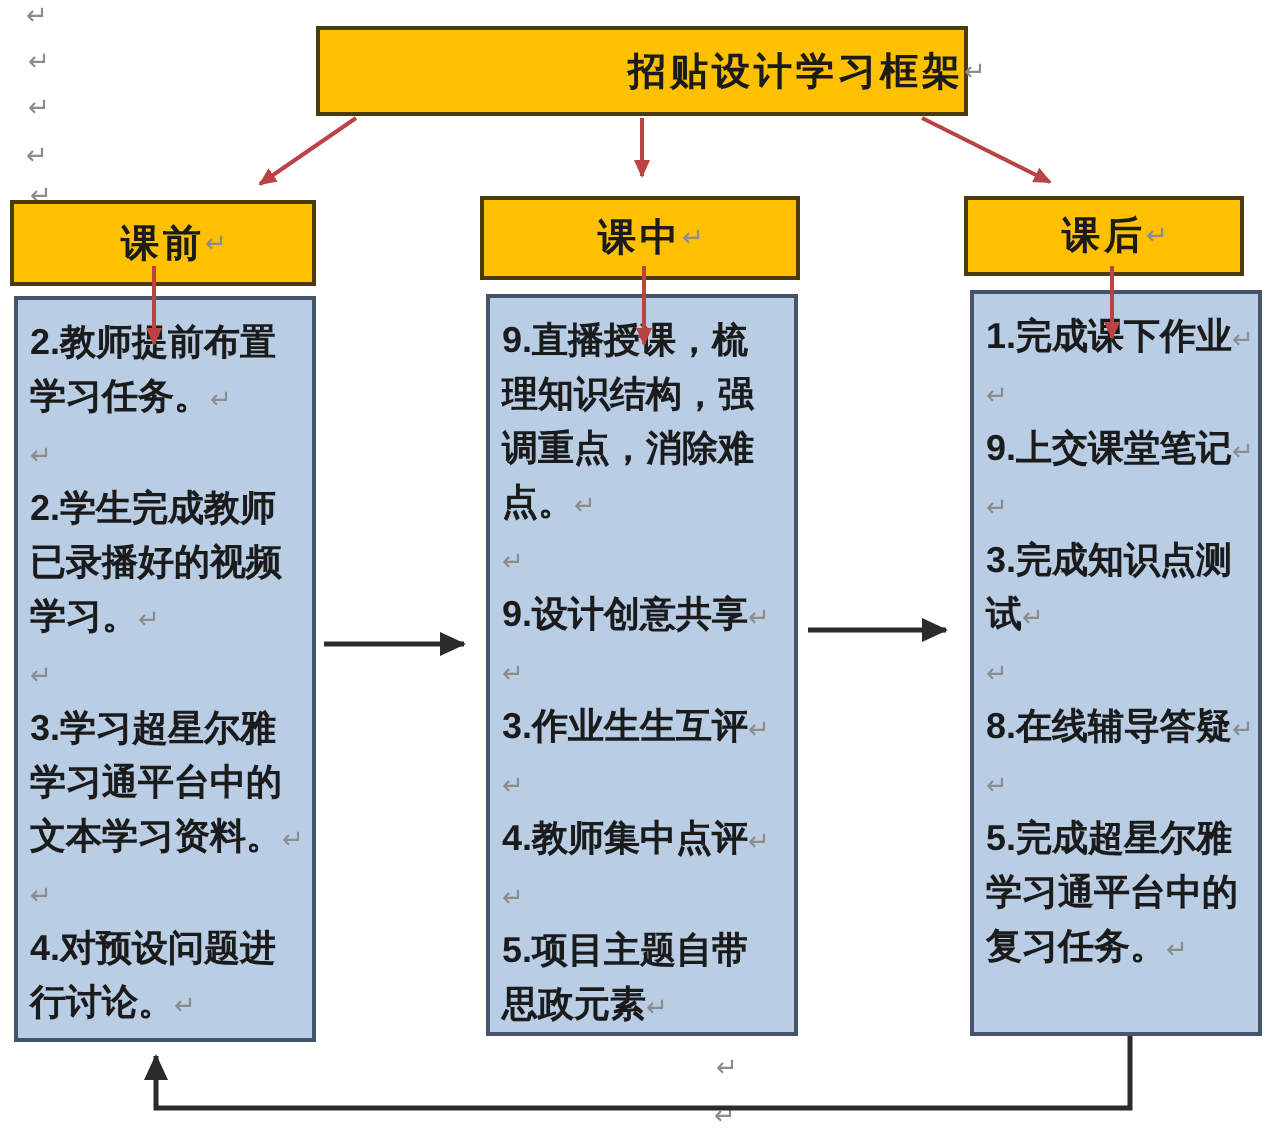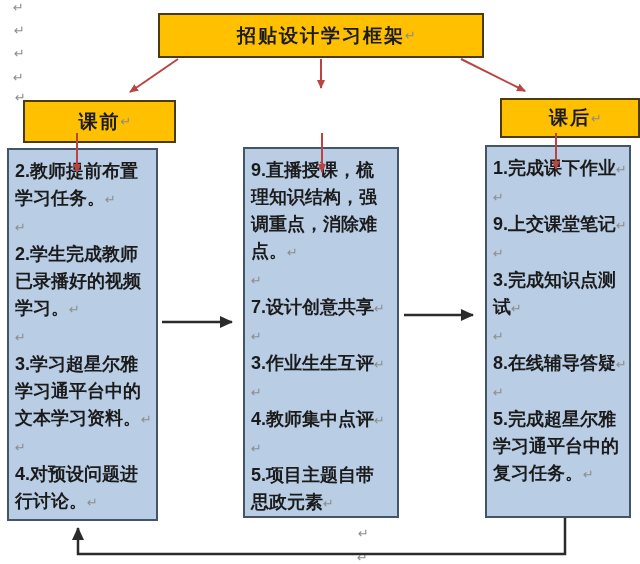--- a/index.html
+++ b/index.html
@@ -13,27 +13,27 @@
   }
   html,body{margin:0;padding:0;background:#fff;}
   .page{
     position:relative;width:640px;height:564px;background:#ffffff;overflow:hidden;
     font-family:"Liberation Sans","DejaVu Sans",sans-serif;color:#1b1b1b;
   }
   .shape{position:absolute;box-sizing:border-box;}
   .title-box{
     left:158px;top:13px;width:326px;height:45px;
     background:var(--header-bg);border:2px solid var(--header-border);
-    display:flex;align-items:center;justify-content:center;
+    display:flex;align-items:center;justify-content:flex-end;
     font-size:19px;font-weight:bold;letter-spacing:2px;
   }
   .col-header{
     background:var(--header-bg);border:2px solid var(--header-border);
     display:flex;align-items:center;justify-content:center;
-    font-size:19px;font-weight:bold;letter-spacing:2px;margin-left:18px;
+    font-size:19px;font-weight:bold;letter-spacing:2px;
   }
   #pre-header{left:5px;top:100px;width:153px;height:43px;}
   #during-header{left:240px;top:98px;width:160px;height:42px;}
   #post-header{left:482px;top:98px;width:140px;height:40px;}
   .col-content{
     background:var(--content-bg);border:2px solid var(--content-border);
     padding:8px 6px;font-size:18px;font-weight:bold;line-height:27px;
   }
   #pre-content{left:7px;top:148px;width:151px;height:373px;}
   #during-content{left:243px;top:147px;width:156px;height:371px;}
@@ -66,39 +66,43 @@
 
   <div class="shape title-box">
     <span>招贴设计学习框架</span>
       <span class="return-mark">↵</span>
   </div>
 
   <div class="shape col-header" id="pre-header">
     <span>课前</span>
       <span class="return-mark">↵</span>
   </div>
+  <div class="shape col-header" id="during-header">
+    <span>课中</span>
+      <span class="return-mark">↵</span>
+  </div>
   <div class="shape col-header" id="post-header">
     <span>课后</span>
       <span class="return-mark">↵</span>
   </div>
 
   <div class="shape col-content" id="pre-content">
     <p><span>2.教师提前布置学习任务。</span><span class="return-mark">↵</span></p>
     <p><span class="return-mark">↵</span></p>
     <p><span>2.学生完成教师已录播好的视频学习。</span><span class="return-mark">↵</span></p>
     <p><span class="return-mark">↵</span></p>
     <p><span>3.学习超星尔雅学习通平台中的文本学习资料。</span><span class="return-mark">↵</span></p>
     <p><span class="return-mark">↵</span></p>
     <p><span>4.对预设问题进行讨论。</span><span class="return-mark">↵</span></p>
   </div>
 
   <div class="shape col-content" id="during-content">
     <p><span>9.直播授课，梳理知识结构，强调重点，消除难点。</span><span class="return-mark">↵</span></p>
     <p><span class="return-mark">↵</span></p>
-    <p><span>7.设计创意共享</span><span class="return-mark">↵</span></p>
+    <p><span>9.设计创意共享</span><span class="return-mark">↵</span></p>
     <p><span class="return-mark">↵</span></p>
     <p><span>3.作业生生互评</span><span class="return-mark">↵</span></p>
     <p><span class="return-mark">↵</span></p>
     <p><span>4.教师集中点评</span><span class="return-mark">↵</span></p>
     <p><span class="return-mark">↵</span></p>
     <p><span>5.项目主题自带思政元素</span><span class="return-mark">↵</span></p>
   </div>
 
   <div class="shape col-content" id="post-content">
     <p><span>1.完成课下作业</span><span class="return-mark">↵</span></p>

